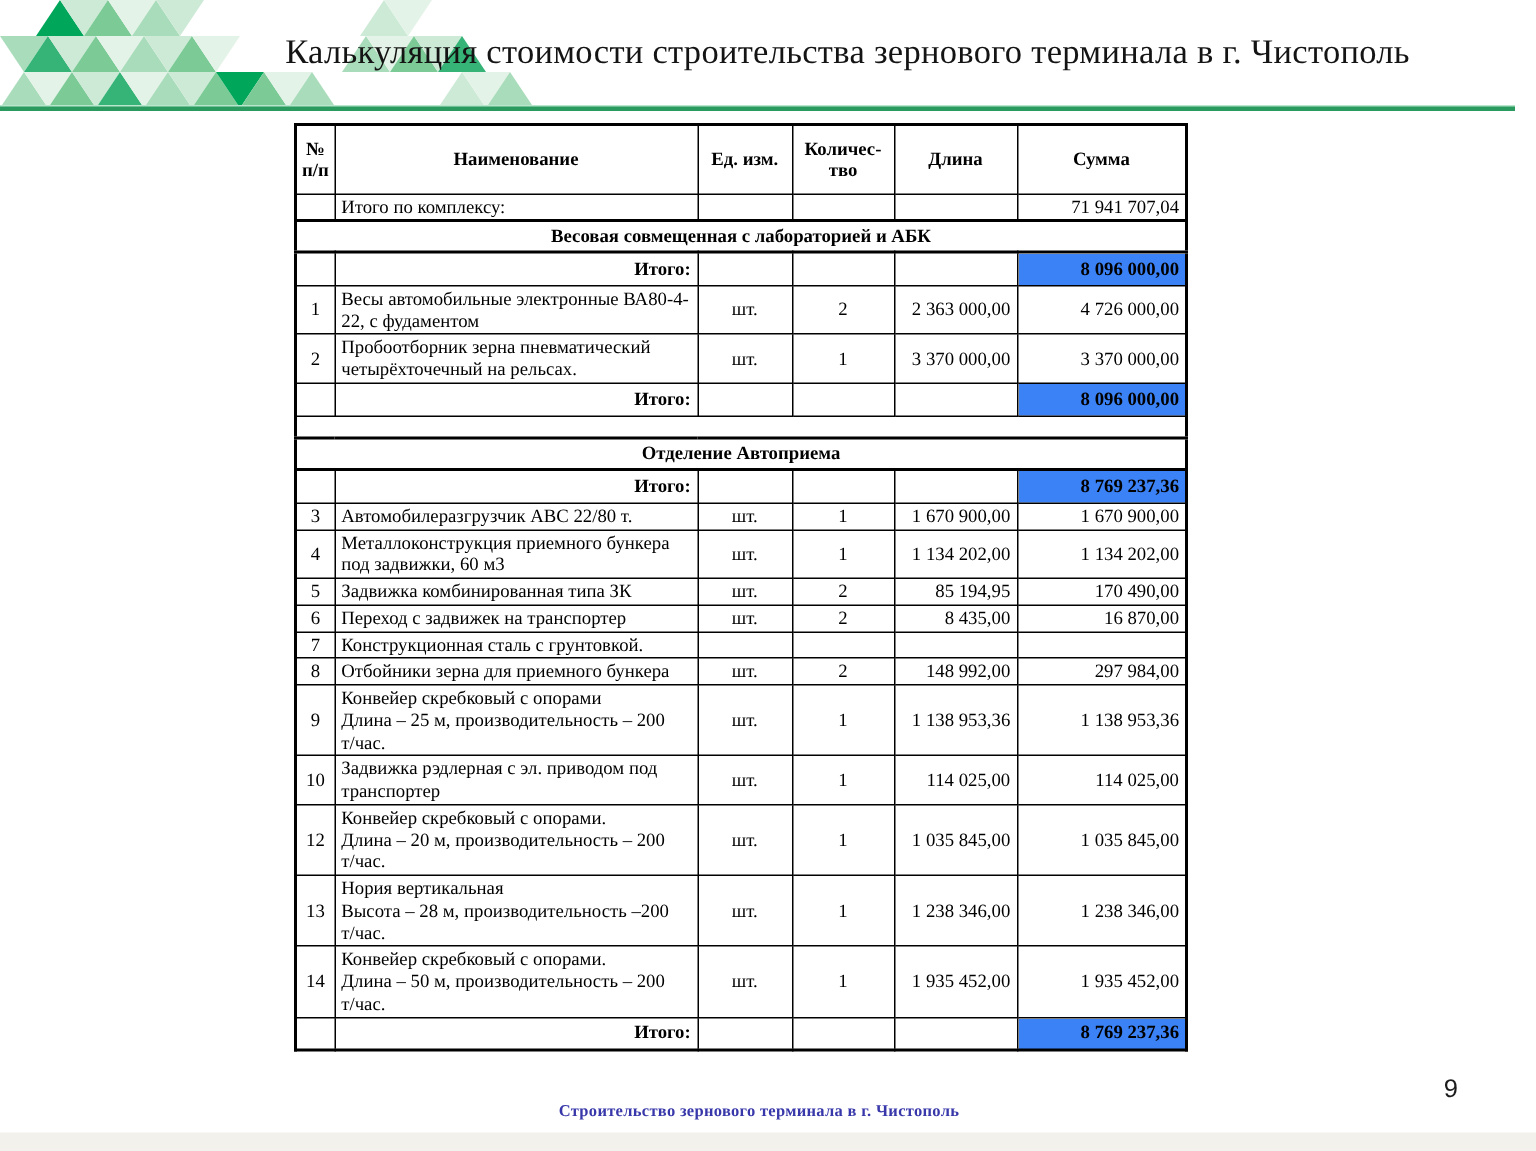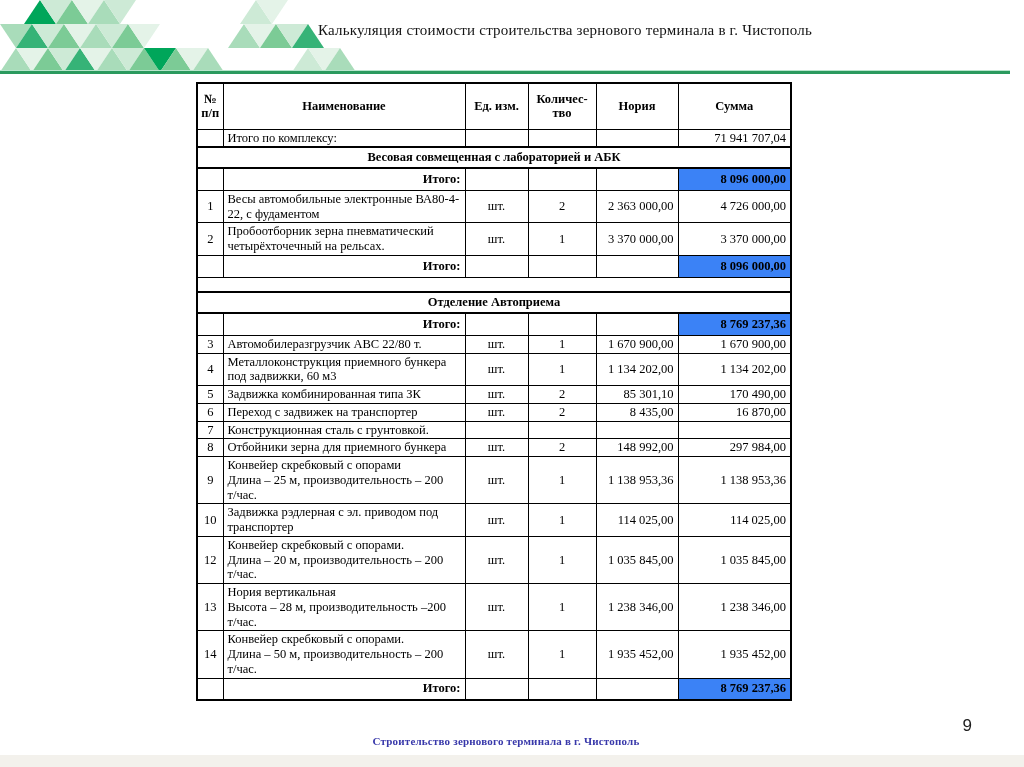--- a/index.html
+++ b/index.html
@@ -6,21 +6,21 @@
   html,body { background:#e8e8e8; }
   .slide {
     position:relative; width:1024px; height:767px; background:#ffffff;
     font-family:"Liberation Serif", serif; color:#000; overflow:hidden;
     margin:0 auto;
   }
   .bottom-strip { position:absolute; left:0; bottom:0; width:1024px; height:12px; background:#f3f1ec; }
   .corner-mosaic { position:absolute; left:0; top:0; }
   .slide-title {
     position:absolute; left:150px; top:22px; width:830px;
-    text-align:center; font-size:15px; font-weight:400; color:#141414;
+    text-align:center; font-size:23px; font-weight:400; color:#141414;
     letter-spacing:0.2px; white-space:nowrap;
   }
   .green-rule {
     position:absolute; left:0; top:70px; width:1010px; height:4px;
     background:#2b9a5e; border-top:1.5px solid #b7e6cc;
   }
   .table-wrap { position:absolute; left:196px; top:82px; }
   table.cost-table {
     border-collapse:collapse; table-layout:fixed; width:594px;
     font-family:"Liberation Serif", serif; font-size:12.5px; line-height:1.18; color:#000;
@@ -111,21 +111,21 @@
           <col style="width:113px">
       </colgroup>
       <thead>
         <tr>
           <th>№
 п/п</th>
           <th>Наименование</th>
           <th>Ед. изм.</th>
           <th>Количес-
 тво</th>
-          <th>Нория</th>
+          <th>Длина</th>
           <th>Сумма</th>
         </tr>
       </thead>
       <tbody id="table-body">
           <tr class="row-grand_total">
             <td class="cell-num"></td>
             <td class="cell-name" style="text-align: left; margin-left: 24px;">Итого по комплексу:</td>
             <td class="cell-unit"></td>
             <td class="cell-qty"></td>
             <td class="cell-price"></td>
@@ -197,21 +197,21 @@
             <td class="cell-unit">шт.</td>
             <td class="cell-qty">1</td>
             <td class="cell-price">1 134 202,00</td>
             <td class="cell-sum">1 134 202,00</td>
           </tr>
           <tr class="row-item">
             <td class="cell-num">5</td>
             <td class="cell-name">Задвижка комбинированная типа ЗК</td>
             <td class="cell-unit">шт.</td>
             <td class="cell-qty">2</td>
-            <td class="cell-price">85 301,10</td>
+            <td class="cell-price">85 194,95</td>
             <td class="cell-sum">170 490,00</td>
           </tr>
           <tr class="row-item">
             <td class="cell-num">6</td>
             <td class="cell-name">Переход с задвижек на транспортер</td>
             <td class="cell-unit">шт.</td>
             <td class="cell-qty">2</td>
             <td class="cell-price">8 435,00</td>
             <td class="cell-sum">16 870,00</td>
           </tr>

